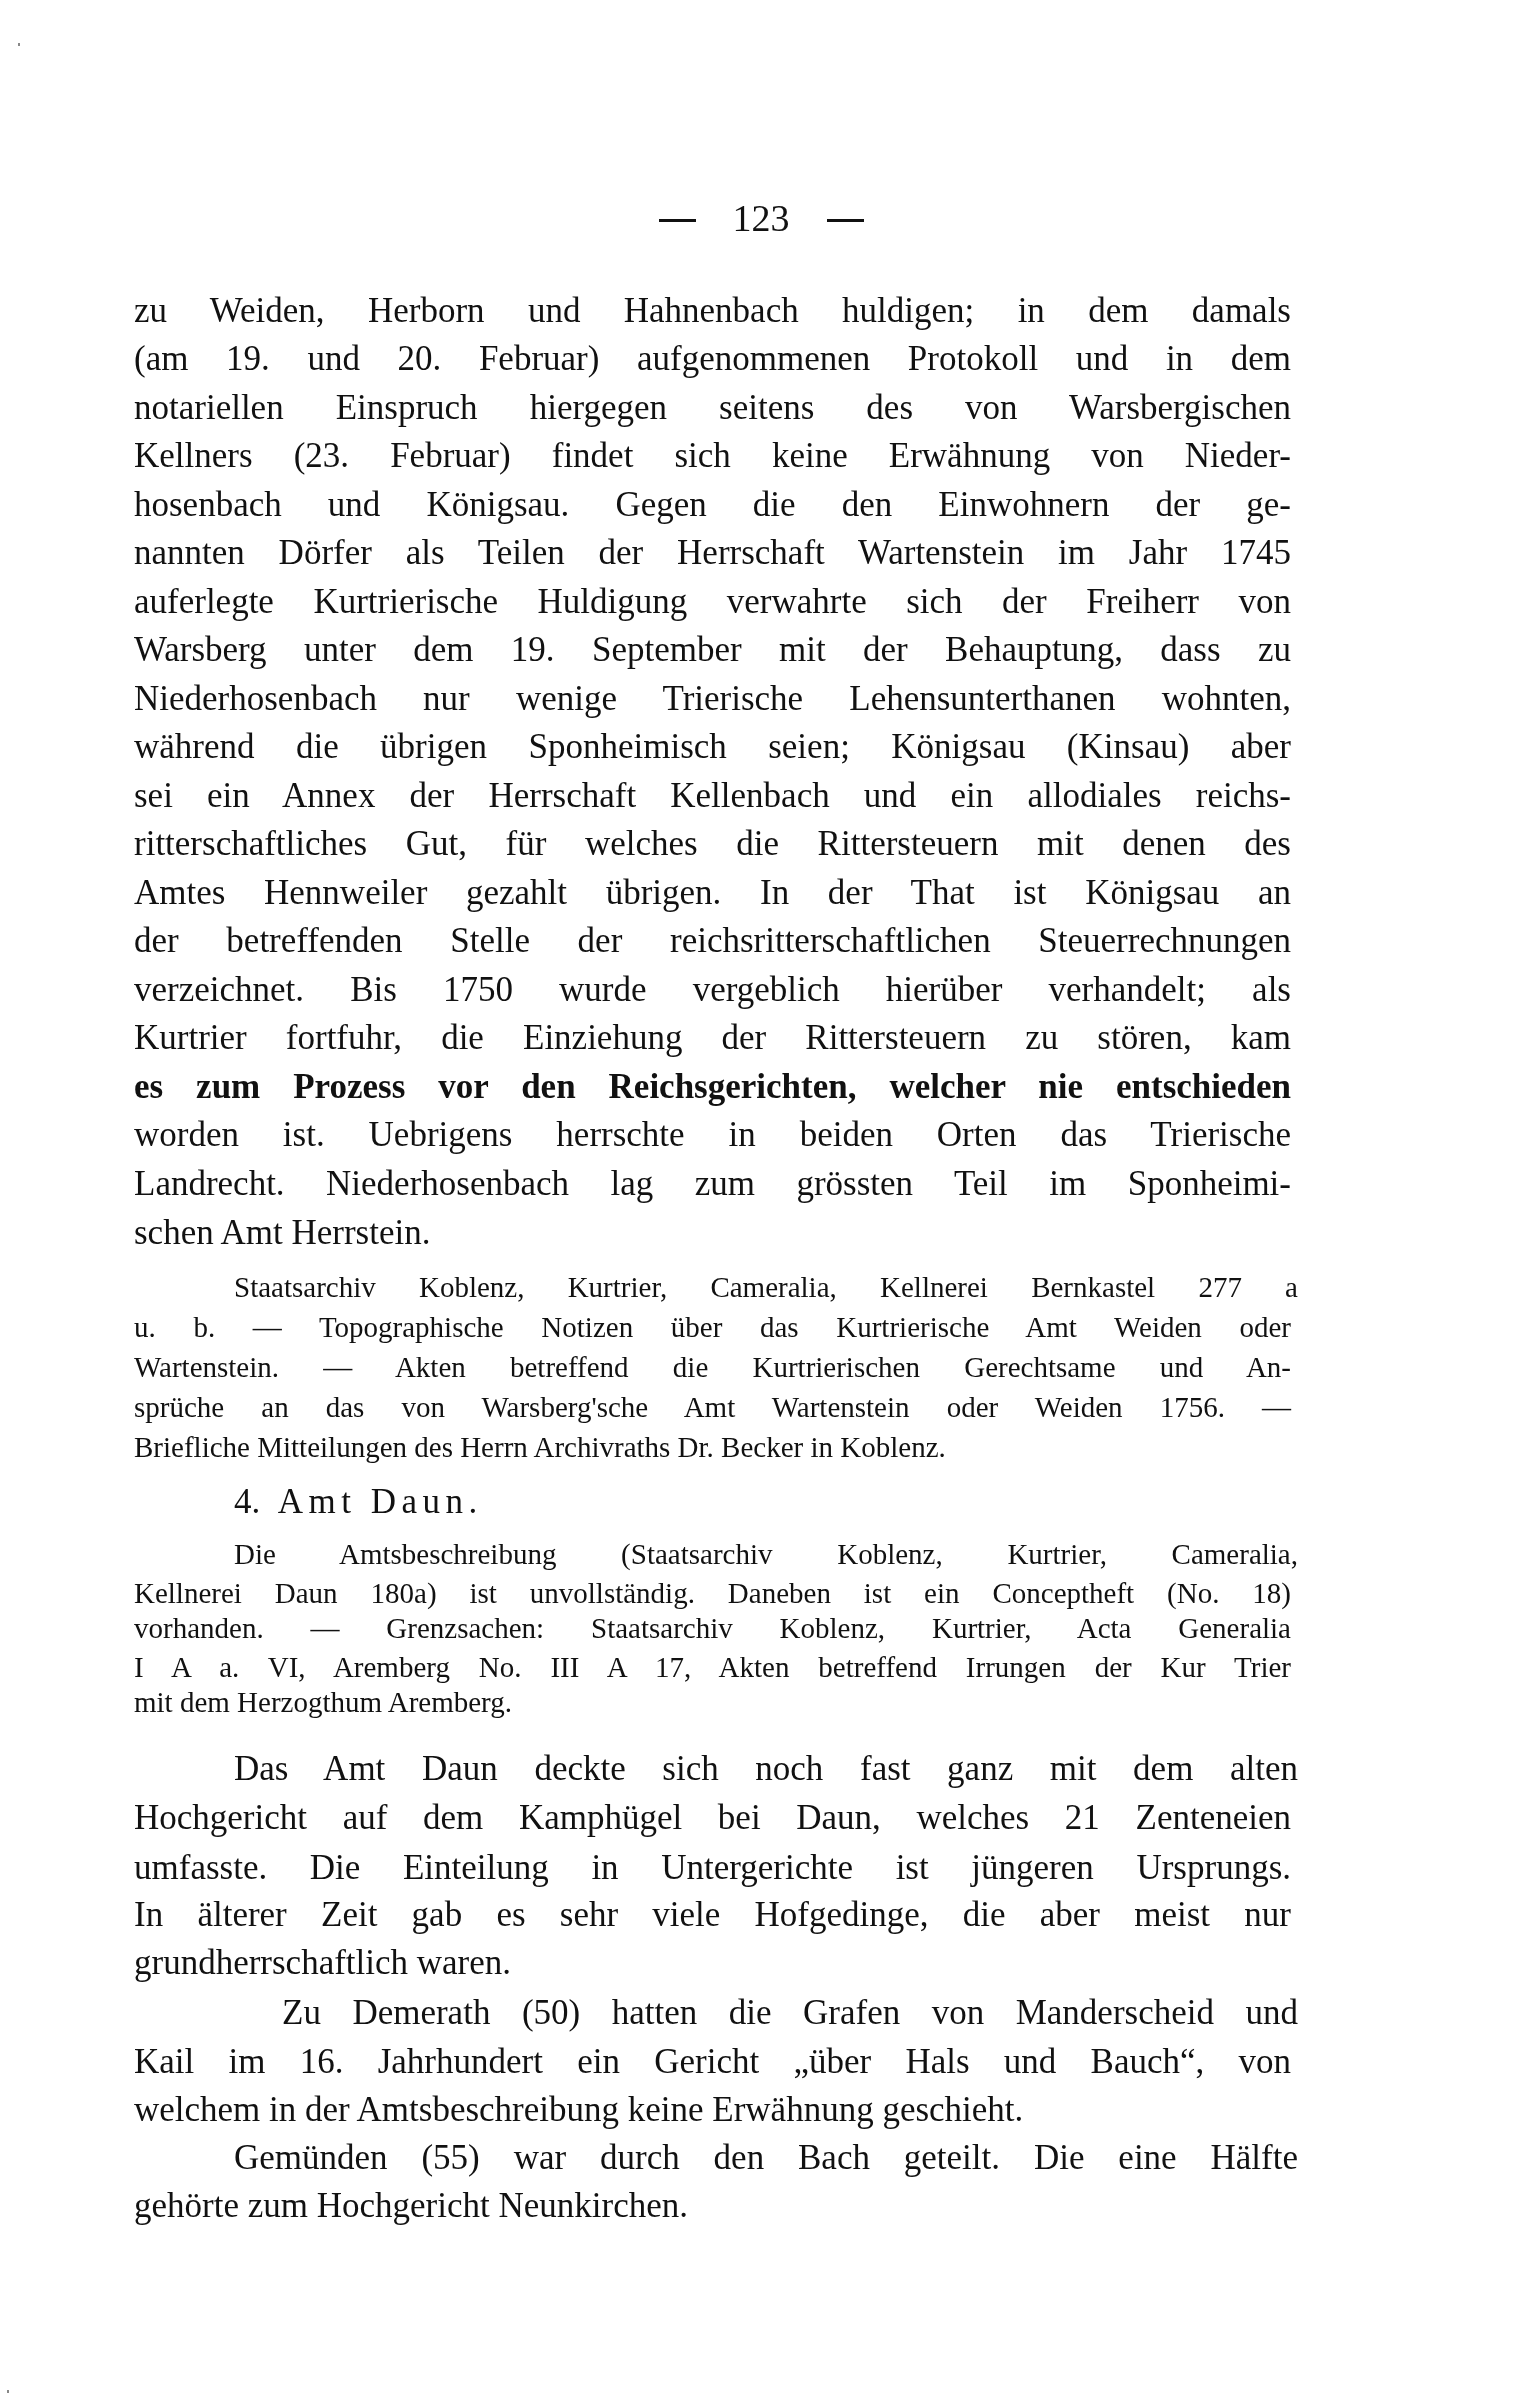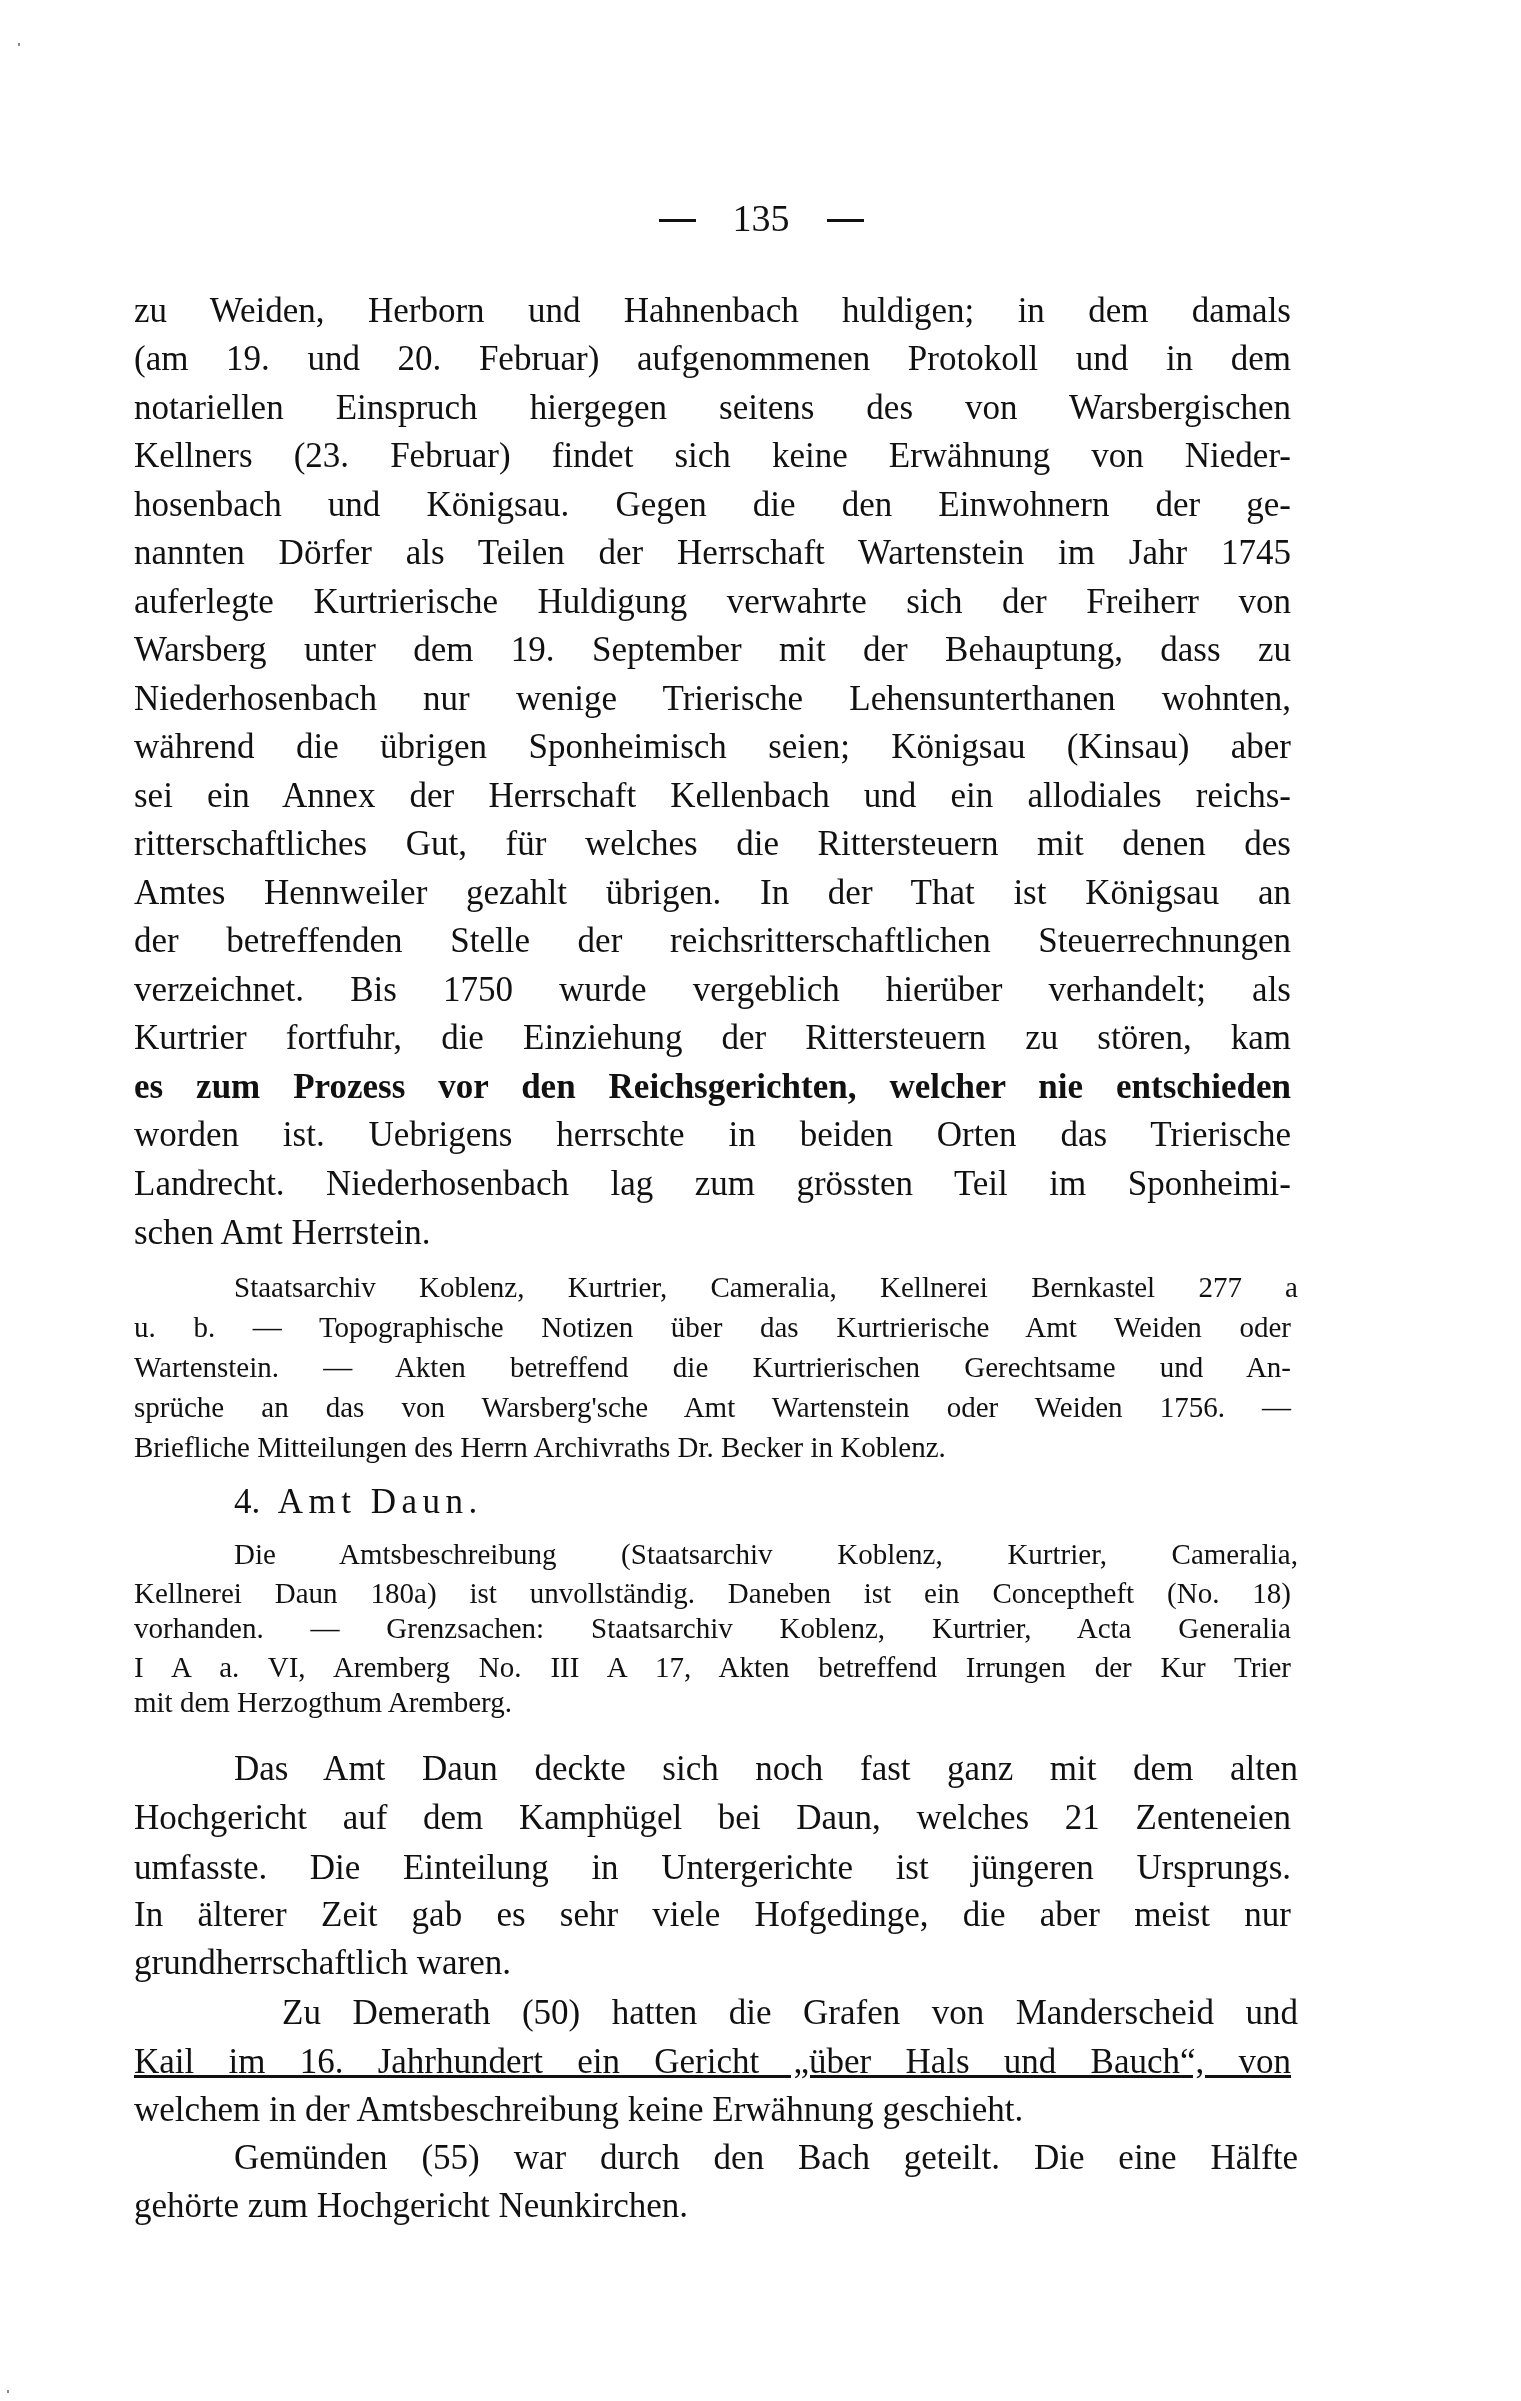--- a/index.html
+++ b/index.html
@@ -18,21 +18,21 @@
   .heading { font-size:35px; height:48px; line-height:48px; letter-spacing:0; text-align:left; text-align-last:left; }
   .heading .spaced { letter-spacing:5.5px; }
   .specks { position:absolute; width:1.8px; height:2.7px; background:#888; }
 </style>
 </head>
 <body>
 
 <div class="page">
 
   <div class="pnum">
-    <span class="dash"></span><span>135</span><span class="dash"></span>
+    <span class="dash"></span><span>123</span><span class="dash"></span>
   </div>
 
   <div>
     <div class="ln body" style="top: 287px; white-space: nowrap;"><span style="word-spacing: 0px;">zu Weiden, Herborn und Hahnenbach huldigen; in dem damals</span></div>
     <div class="ln body" style="top: 335px; white-space: nowrap;"><span style="word-spacing: 0px;">(am 19. und 20. Februar) aufgenommenen Protokoll und in dem</span></div>
     <div class="ln body" style="top: 384px; white-space: nowrap;"><span style="word-spacing: 0px;">notariellen Einspruch hiergegen seitens des von Warsbergischen</span></div>
     <div class="ln body" style="top: 432px; white-space: nowrap;"><span style="word-spacing: 0px;">Kellners (23. Februar) findet sich keine Erwähnung von Nieder-</span></div>
     <div class="ln body" style="top: 481px; white-space: nowrap;"><span style="word-spacing: 0px;">hosenbach und Königsau. Gegen die den Einwohnern der ge-</span></div>
     <div class="ln body" style="top: 529px; white-space: nowrap;"><span style="word-spacing: 0px;">nannten Dörfer als Teilen der Herrschaft Wartenstein im Jahr 1745</span></div>
     <div class="ln body" style="top: 578px; white-space: nowrap;"><span style="word-spacing: 0px;">auferlegte Kurtrierische Huldigung verwahrte sich der Freiherr von</span></div>
@@ -74,21 +74,21 @@
   <div>
     <div class="ln body indent" style="top: 1745px; white-space: nowrap;"><span style="word-spacing: 0px;">Das Amt Daun deckte sich noch fast ganz mit dem alten</span></div>
     <div class="ln body" style="top: 1794px; white-space: nowrap;"><span style="word-spacing: 0px;">Hochgericht auf dem Kamphügel bei Daun, welches 21 Zenteneien</span></div>
     <div class="ln body" style="top: 1844px; white-space: nowrap;"><span style="word-spacing: 0px;">umfasste. Die Einteilung in Untergerichte ist jüngeren Ursprungs.</span></div>
     <div class="ln body" style="top: 1891px; white-space: nowrap;"><span style="word-spacing: 0px;">In älterer Zeit gab es sehr viele Hofgedinge, die aber meist nur</span></div>
     <div class="ln body last" style="top:1939px"><span>grundherrschaftlich waren.</span></div>
   </div>
 
   <div>
     <div class="ln body indent" style="top: 1989px; white-space: nowrap;"><span style="word-spacing: 0px; margin-left: 48px;">Zu Demerath (50) hatten die Grafen von Manderscheid und</span></div>
-    <div class="ln body" style="top: 2038px; white-space: nowrap; text-decoration: underline;"><span style="word-spacing: 0px;">Kail im 16. Jahrhundert ein Gericht „über Hals und Bauch“, von</span></div>
+    <div class="ln body" style="top: 2038px; white-space: nowrap;"><span style="word-spacing: 0px;">Kail im 16. Jahrhundert ein Gericht „über Hals und Bauch“, von</span></div>
     <div class="ln body last" style="top:2086px"><span>welchem in der Amtsbeschreibung keine Erwähnung geschieht.</span></div>
   </div>
 
   <div>
     <div class="ln body indent" style="top: 2134px; white-space: nowrap;"><span style="word-spacing: 0px;">Gemünden (55) war durch den Bach geteilt. Die eine Hälfte</span></div>
     <div class="ln body last" style="top:2182px"><span>gehörte zum Hochgericht Neunkirchen.</span></div>
   </div>
 
   <span class="specks" style="left:18.3px;top:43px"></span>
   <span class="specks" style="left:7.3px;top:2390px"></span>

